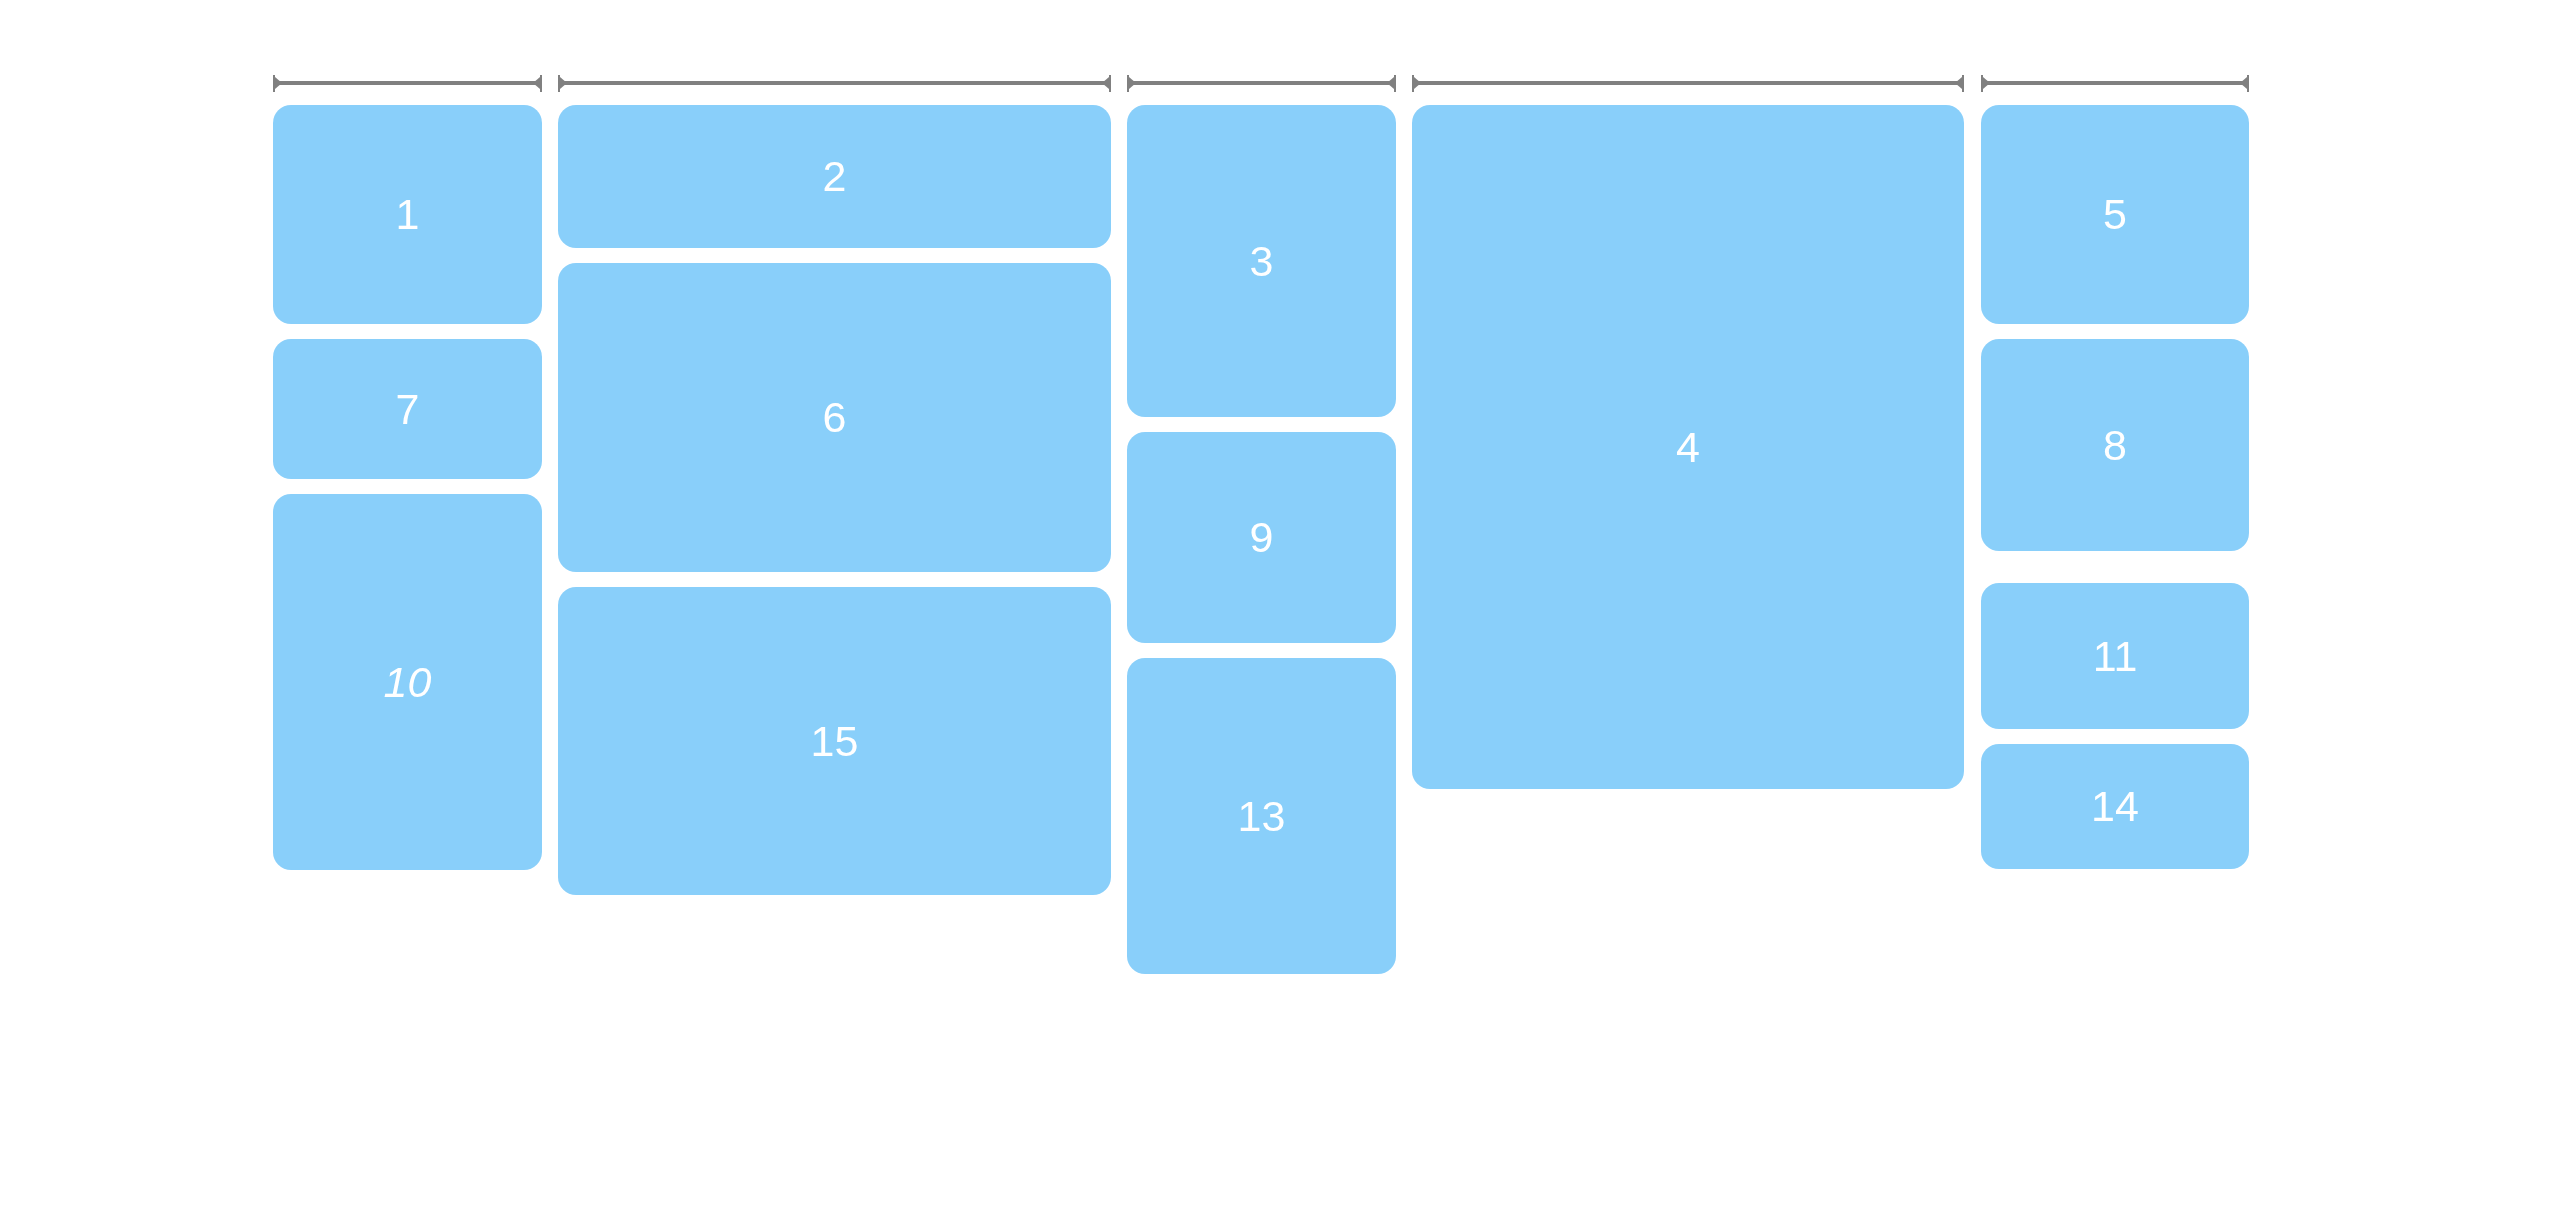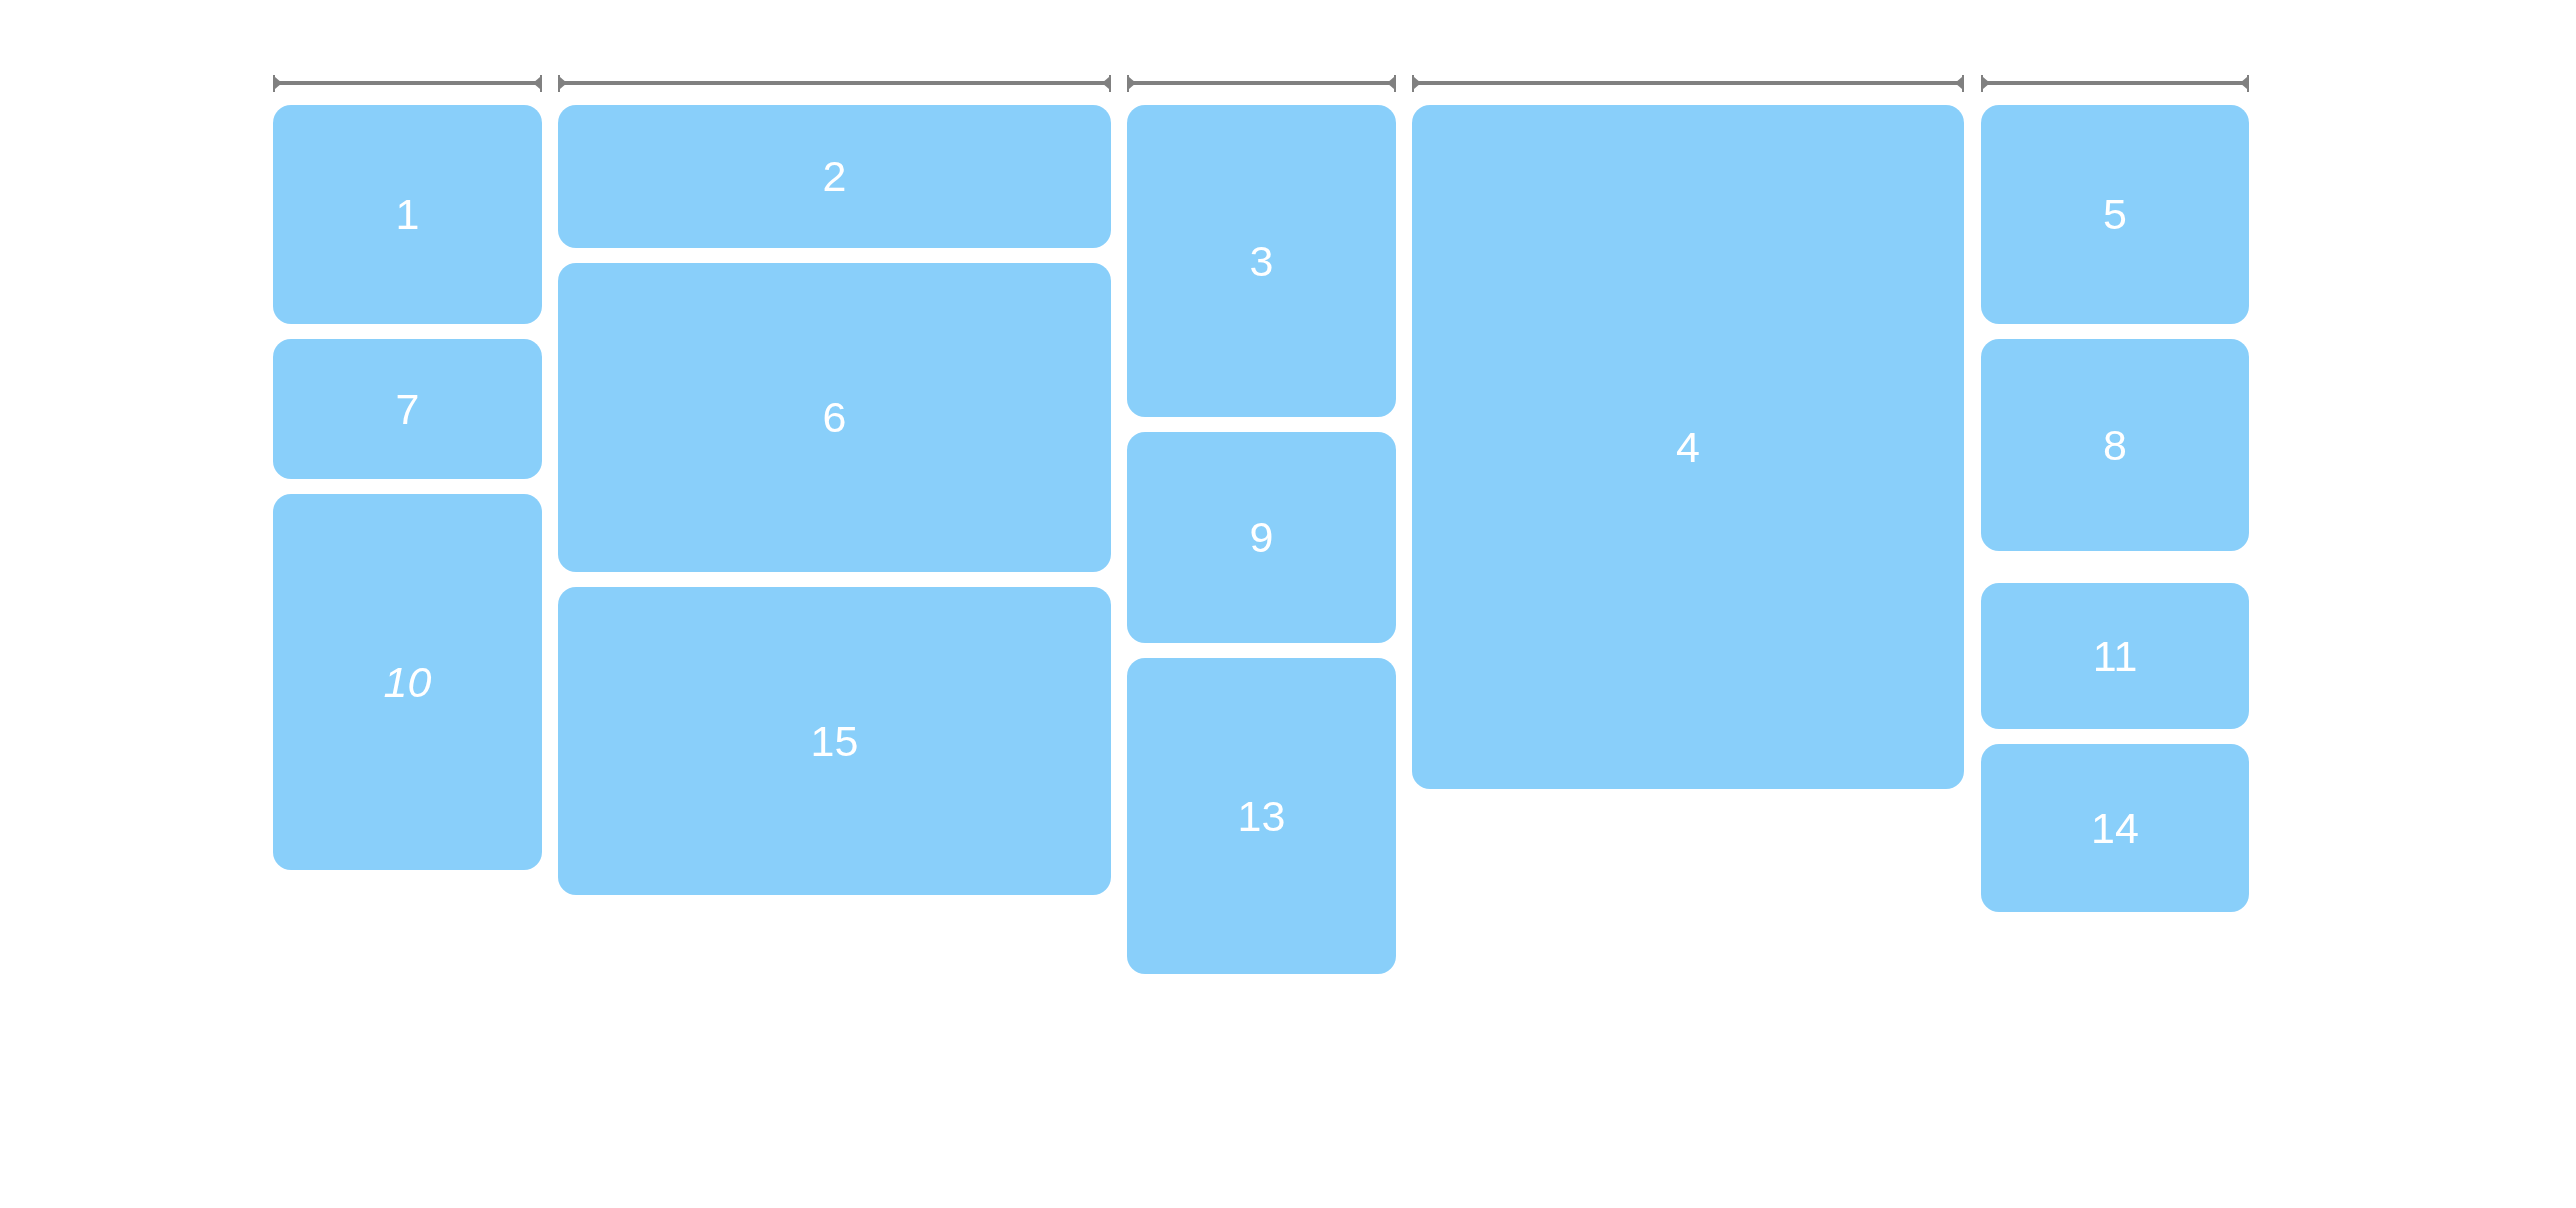--- a/index.html
+++ b/index.html
@@ -101,17 +101,17 @@
   </div>
 
   <div class="col" style="left:1412px; width:552px;">
     <div class="block" style="height:684px;">4</div>
   </div>
 
   <div class="col" style="left:1981px; width:268px;">
     <div class="block" style="height:219px;">5</div>
     <div class="block" style="height:212px;">8</div>
     <div class="block" style="height:146px;margin-top:17px;">11</div>
-    <div class="block" style="height:168px;">14</div>
+    <div class="block" style="height:125px;">14</div>
   </div>
 
 </div>
 
 
 </body></html>

